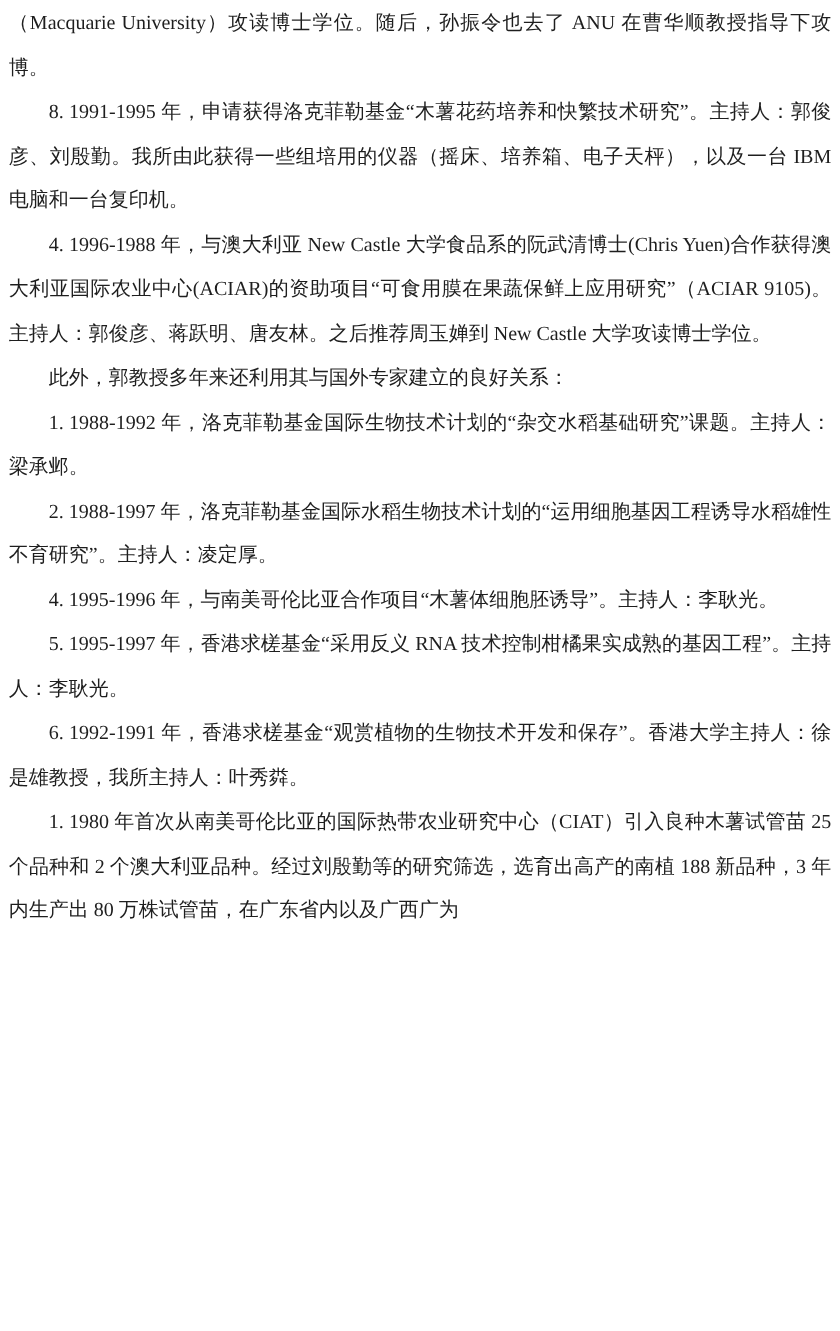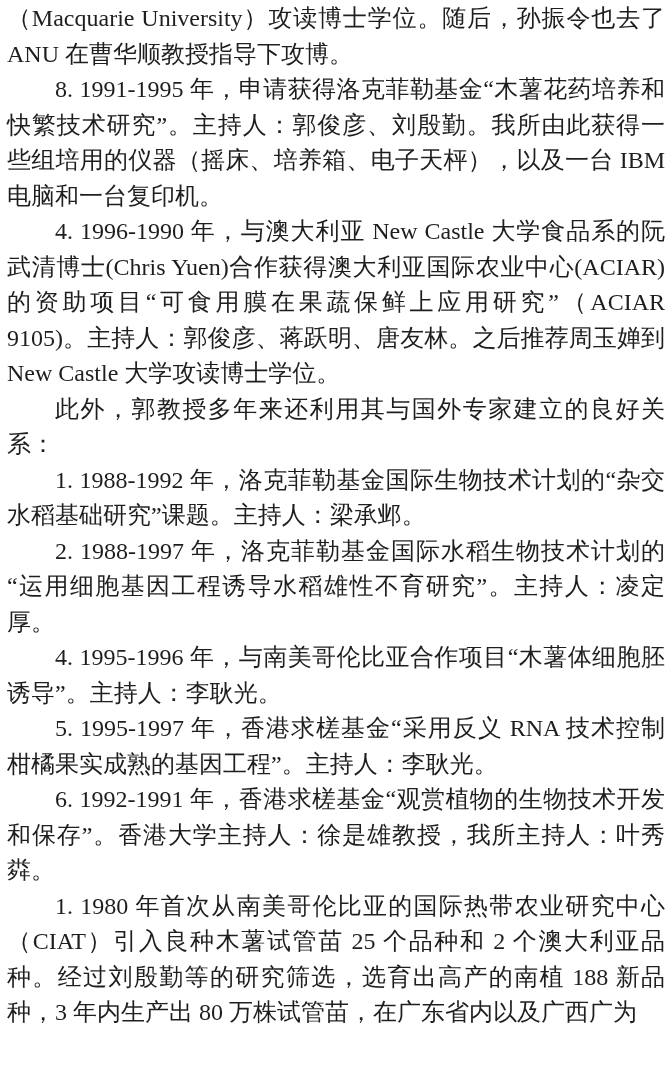--- a/index.html
+++ b/index.html
@@ -11,41 +11,41 @@
     width: 672px;
     height: 1065px;
     overflow: hidden;
   }
   .doc-page {
     box-sizing: border-box;
     width: 672px;
     height: 1065px;
     padding: 1px 7px 0 7px;
     font-family: "Liberation Serif", "DejaVu Serif", serif;
-    font-size: 24px;
+    font-size: 16px;
     line-height: 35.5px;
     color: var(--text-color, #1e1e1e);
     text-align: justify;
   }
   .doc-page p {
     margin: 0;
     padding: 0;
     text-indent: 2em;
   }
   .doc-page p.continuation {
     text-indent: 0;
   }
 </style>
 </head>
 <body>
 
 <div class="doc-page">
   <p class="continuation">（Macquarie University）攻读博士学位。随后，孙振令也去了 ANU 在曹华顺教授指导下攻博。</p>
   <p>8. 1991-1995 年，申请获得洛克菲勒基金“木薯花药培养和快繁技术研究”。主持人：郭俊彦、刘殷勤。我所由此获得一些组培用的仪器（摇床、培养箱、电子天枰），以及一台 IBM 电脑和一台复印机。</p>
-  <p>4. 1996-1990 年，与澳大利亚 New Castle 大学食品系的阮武清博士(Chris Yuen)合作获得澳大利亚国际农业中心(ACIAR)的资助项目“可食用膜在果蔬保鲜上应用研究”（ACIAR 9105)。主持人：郭俊彦、蒋跃明、唐友林。之后推荐周玉婵到 New Castle 大学攻读博士学位。</p>
+  <p>4. 1996-1988 年，与澳大利亚 New Castle 大学食品系的阮武清博士(Chris Yuen)合作获得澳大利亚国际农业中心(ACIAR)的资助项目“可食用膜在果蔬保鲜上应用研究”（ACIAR 9105)。主持人：郭俊彦、蒋跃明、唐友林。之后推荐周玉婵到 New Castle 大学攻读博士学位。</p>
   <p>此外，郭教授多年来还利用其与国外专家建立的良好关系：</p>
   <p>1. 1988-1992 年，洛克菲勒基金国际生物技术计划的“杂交水稻基础研究”课题。主持人：梁承邺。</p>
   <p>2. 1988-1997 年，洛克菲勒基金国际水稻生物技术计划的“运用细胞基因工程诱导水稻雄性不育研究”。主持人：凌定厚。</p>
   <p>4. 1995-1996 年，与南美哥伦比亚合作项目“木薯体细胞胚诱导”。主持人：李耿光。</p>
   <p>5. 1995-1997 年，香港求槎基金“采用反义 RNA 技术控制柑橘果实成熟的基因工程”。主持人：李耿光。</p>
   <p>6. 1992-1991 年，香港求槎基金“观赏植物的生物技术开发和保存”。香港大学主持人：徐是雄教授，我所主持人：叶秀粦。</p>
   <p>1. 1980 年首次从南美哥伦比亚的国际热带农业研究中心（CIAT）引入良种木薯试管苗 25 个品种和 2 个澳大利亚品种。经过刘殷勤等的研究筛选，选育出高产的南植 188 新品种，3 年内生产出 80 万株试管苗，在广东省内以及广西广为</p>
 </div>
 
 </body></html>

